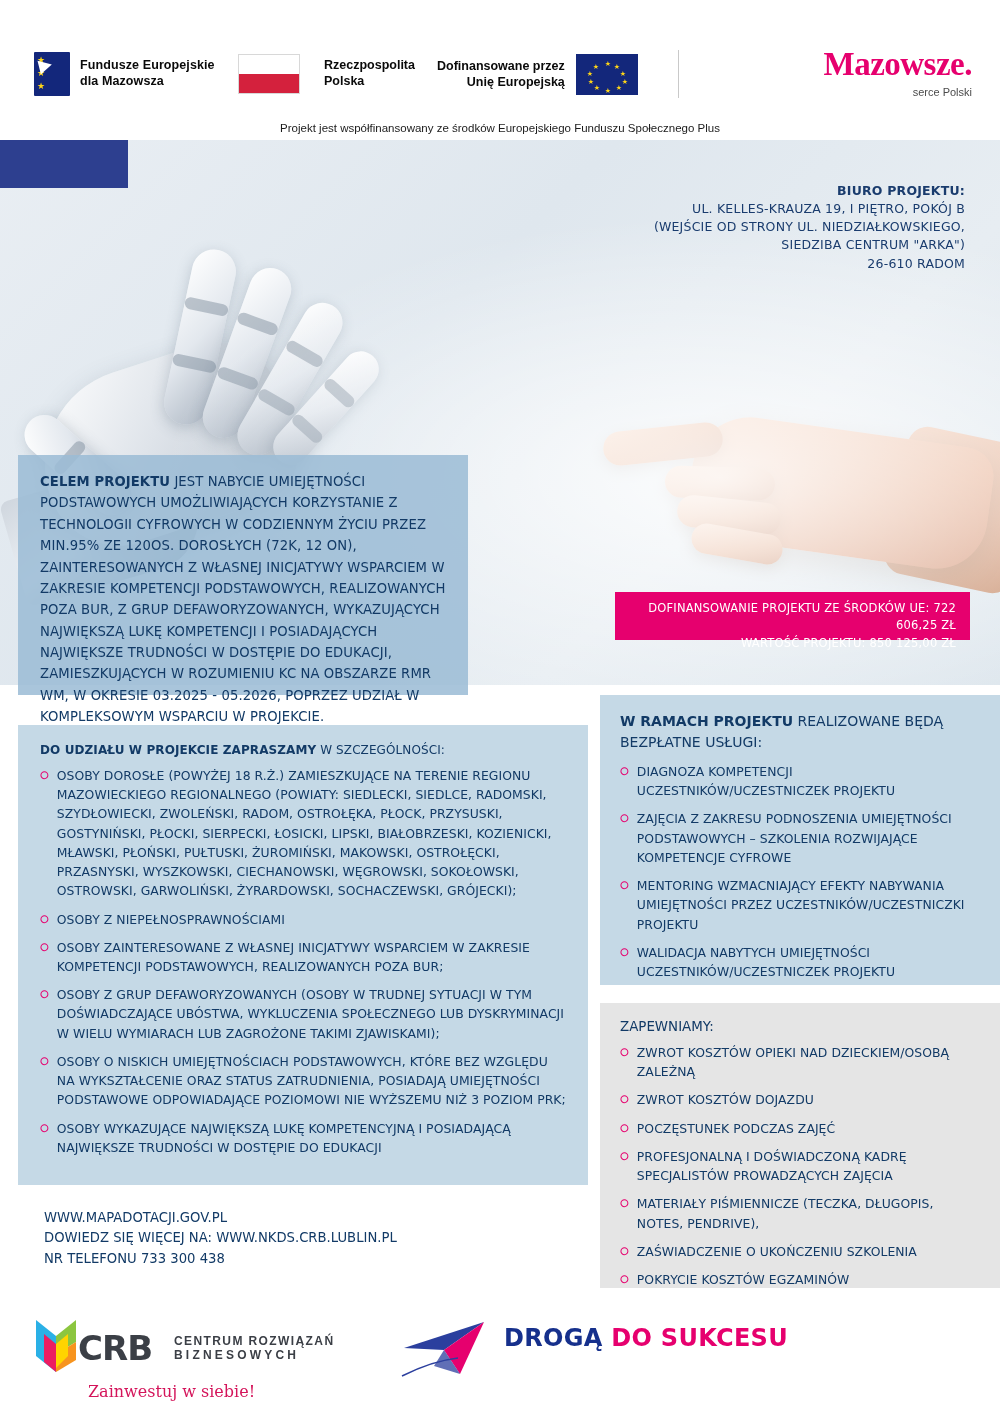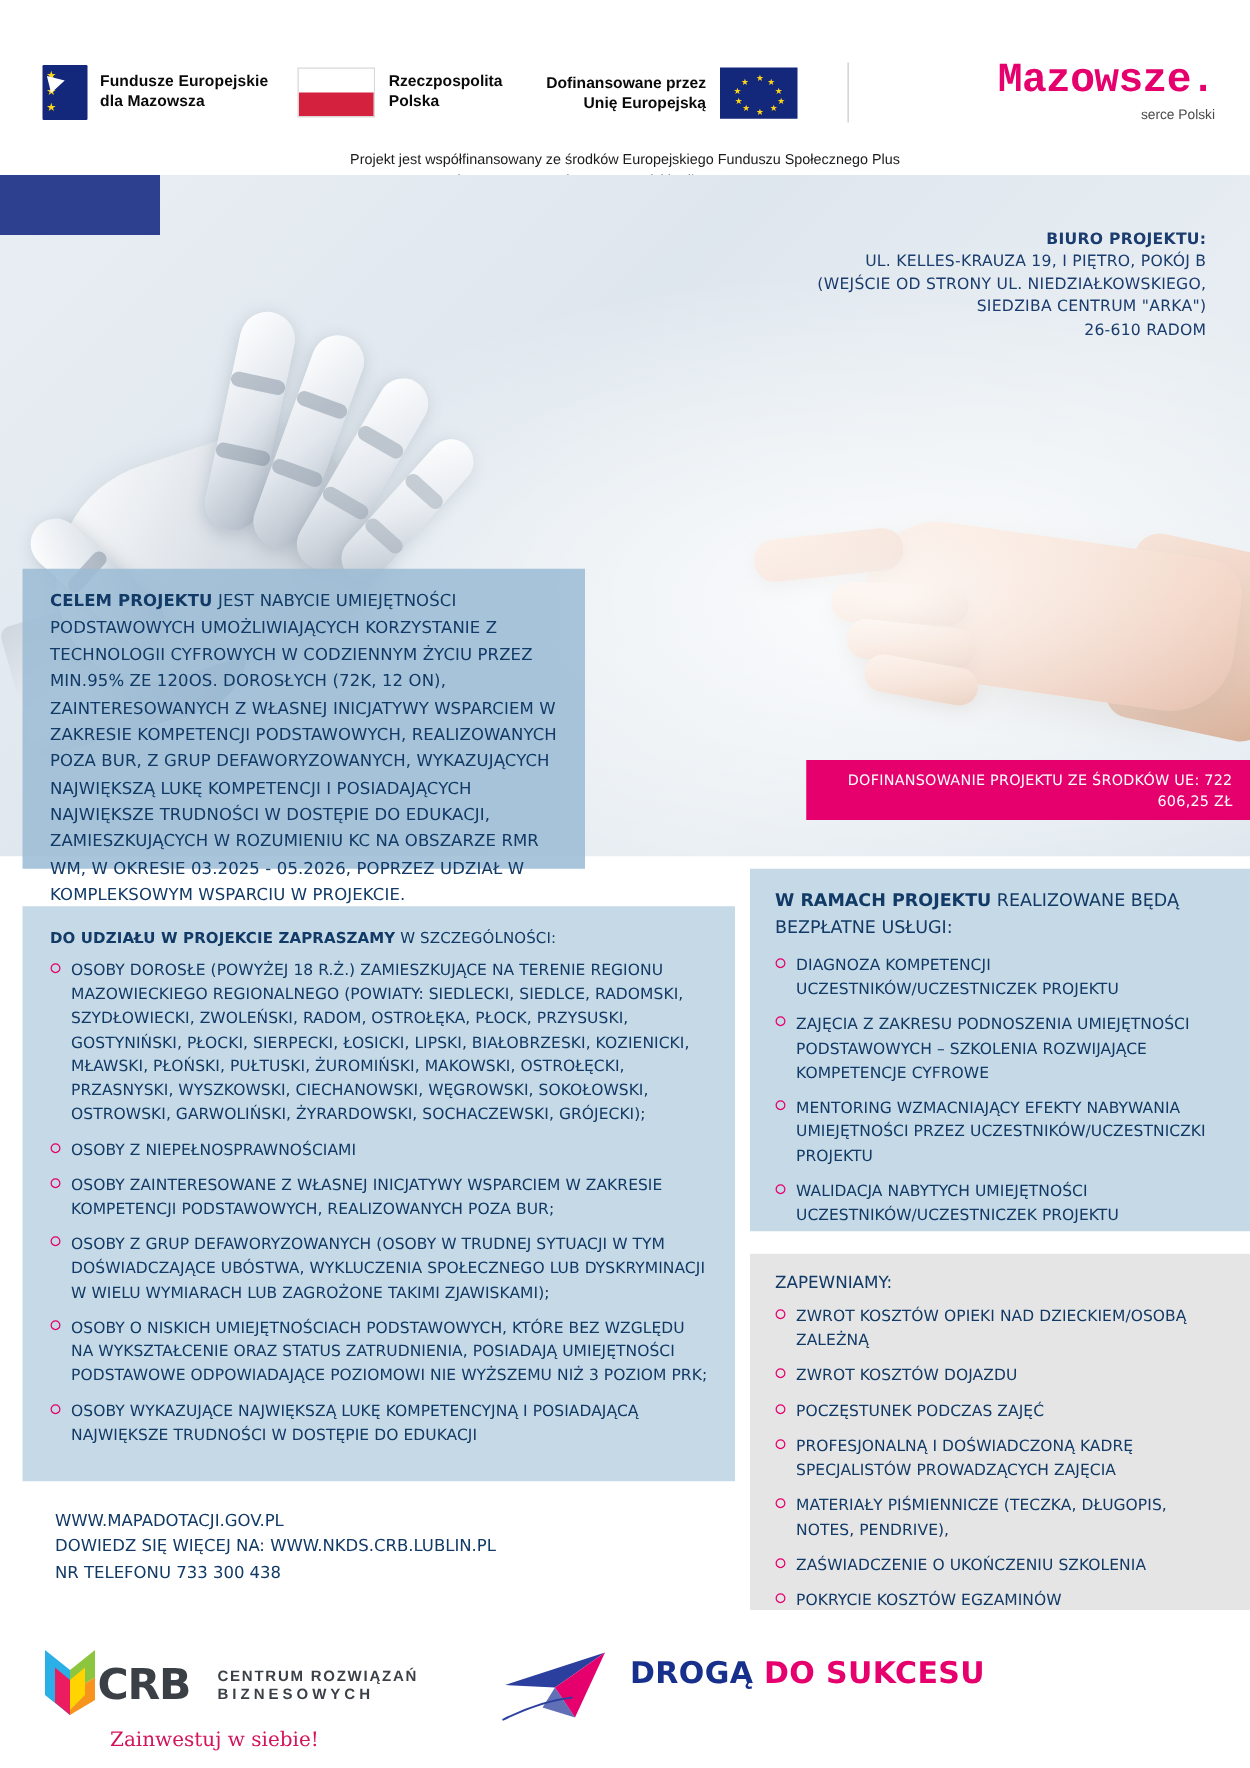--- a/index.html
+++ b/index.html
@@ -29,35 +29,35 @@
   .fe-stars .s {
     position: absolute; color: #ffd617; font-size: 9px; line-height: 9px;
   }
   .fe-stars .big {
     position: absolute; left: 5px; top: 7px; width: 0; height: 0;
     border-left: 13px solid #ffffff; border-top: 7px solid transparent; border-bottom: 7px solid transparent;
     transform: rotate(-14deg);
   }
   .fe-text { font-size: 12.5px; font-weight: bold; color: #0a0a0a; line-height: 1.25; letter-spacing: .1px; }
 
-  .pl-logo { position: absolute; left: 238px; top: 54px; display: flex; align-items: center; gap: 11px; }
+  .pl-logo { position: absolute; left: 238px; top: 54px; display: flex; align-items: center; gap: 24px; }
   .pl-flag { width: 62px; height: 40px; border: 1px solid #d8d8d8; overflow: hidden; }
   .pl-flag .w { height: 50%; background: #ffffff; }
   .pl-flag .r { height: 50%; background: #d4213d; }
   .pl-text { font-size: 12.5px; font-weight: bold; color: #0a0a0a; line-height: 1.25; }
 
   .eu-logo { position: absolute; left: 437px; top: 54px; display: flex; align-items: center; gap: 11px; }
   .eu-text { font-size: 12.5px; font-weight: bold; color: #0a0a0a; line-height: 1.25; text-align: right; }
   .eu-flag { width: 62px; height: 41px; background: #13277b; position: relative; }
   .eu-flag .st { position: absolute; color: #ffd617; font-size: 7px; line-height: 7px; }
 
   .divider-v { position: absolute; left: 678px; top: 50px; width: 1px; height: 48px; background: #c9c9c9; }
 
   .maz-logo { position: absolute; right: 28px; top: 48px; text-align: right; }
-  .maz-word { font-size: 33px; font-weight: bold; color: #e6006e; letter-spacing: -0.5px; line-height: 1; font-family: Liberation Mono, monospace; }
+  .maz-word { font-size: 33px; font-weight: bold; color: #e6006e; letter-spacing: -0.5px; line-height: 1; font-family: Liberation Serif, serif; }
   .maz-sub { font-size: 11px; color: #4b4b4b; margin-top: 5px; }
 
   
   .subtitle {
     position: absolute; left: 0; top: 120px; width: 1000px;
     text-align: center; font-size: 11.5px; color: #1b1b1b; line-height: 1.5;
   }
 
   
   .hero {
@@ -128,25 +128,25 @@
   
   .office {
     position: absolute; right: 35px; top: 182px; text-align: right;
     color: #1a3c6e; font-size: 12.5px; line-height: 1.45; letter-spacing: .2px;
     font-family: "DejaVu Sans", sans-serif; text-transform: uppercase;
   }
   .office .t { font-weight: bold; }
 
   
   .funding {
-    position: absolute; left: 645px; top: 592px; width: 355px; height: 48px;
+    position: absolute; left: 615px; top: 592px; width: 355px; height: 48px;
     background: #e6006e; color: #ffffff;
     font-size: 11.5px; font-family: "DejaVu Sans", sans-serif;
     text-transform: uppercase; text-align: right;
-    padding: 8px 14px 0 10px; line-height: 1.5; letter-spacing: .2px; margin-top: 16px;
+    padding: 8px 14px 0 10px; line-height: 1.5; letter-spacing: .2px;
   }
 
   
   .goalbox {
     position: absolute; left: 18px; top: 455px; width: 450px; height: 240px;
     background: rgba(155,188,213,.86);
     padding: 16px 22px;
   }
   .goalbox p {
     margin: 0; color: #123a66; font-size: 13.2px; line-height: 1.62;
@@ -330,20 +330,21 @@
   <div class="office">
     <div class="t">BIURO PROJEKTU:</div>
     <div>UL. KELLES-KRAUZA 19, I PIĘTRO, POKÓJ B</div>
     <div>(WEJŚCIE OD STRONY UL. NIEDZIAŁKOWSKIEGO,</div>
     <div>SIEDZIBA CENTRUM "ARKA")</div>
     <div>26-610 RADOM</div>
   </div>
 
   <div class="funding">
     <div>DOFINANSOWANIE PROJEKTU ZE ŚRODKÓW UE: 722 606,25 ZŁ</div>
+    <div>WARTOŚĆ PROJEKTU: 850 125,00 ZŁ</div>
   </div>
 
   <div class="goalbox">
     <p><b>CELEM PROJEKTU</b><span> JEST NABYCIE UMIEJĘTNOŚCI PODSTAWOWYCH UMOŻLIWIAJĄCYCH KORZYSTANIE Z TECHNOLOGII CYFROWYCH W CODZIENNYM ŻYCIU PRZEZ MIN.95% ZE 120OS. DOROSŁYCH (72K, 12 ON), ZAINTERESOWANYCH Z WŁASNEJ INICJATYWY WSPARCIEM W ZAKRESIE KOMPETENCJI PODSTAWOWYCH, REALIZOWANYCH POZA BUR, Z GRUP DEFAWORYZOWANYCH, WYKAZUJĄCYCH NAJWIĘKSZĄ LUKĘ KOMPETENCJI I POSIADAJĄCYCH NAJWIĘKSZE TRUDNOŚCI W DOSTĘPIE DO EDUKACJI, ZAMIESZKUJĄCYCH W ROZUMIENIU KC NA OBSZARZE RMR WM, W OKRESIE 03.2025 - 05.2026, POPRZEZ UDZIAŁ W KOMPLEKSOWYM WSPARCIU W PROJEKCIE.</span></p>
   </div>
 
   <div class="partbox">
     <div class="head">
       <b>DO UDZIAŁU W PROJEKCIE ZAPRASZAMY</b><span> W SZCZEGÓLNOŚCI:</span>
     </div>

